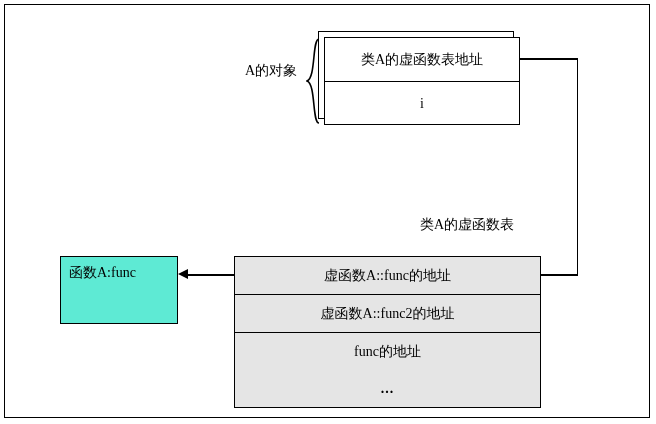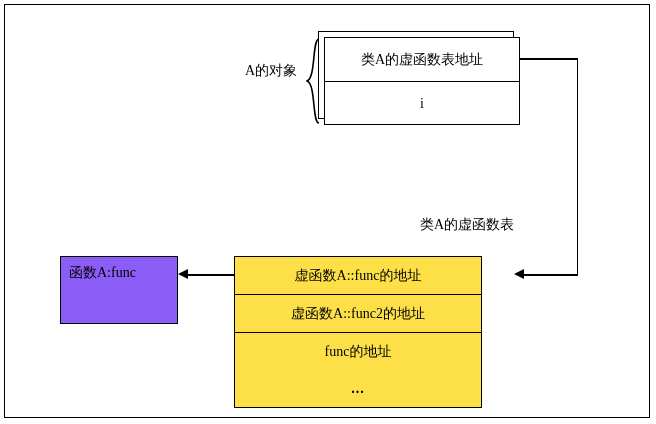--- a/index.html
+++ b/index.html
@@ -92,25 +92,25 @@
     width: 280px;
     text-align: right;
     font-size: 14px;
   }
 
   
   .vtable {
     position: absolute;
     left: 234px;
     top: 256px;
-    width: 248px;
+    width: 307px;
     height: 152px;
     border: 1.5px solid #000000;
     box-sizing: border-box;
-    background: #fde047;
+    background: #e5e5e5;
   }
   .vrow {
     position: absolute;
     left: 0;
     width: 100%;
     box-sizing: border-box;
     display: flex;
     align-items: center;
     justify-content: center;
     font-size: 14px;
@@ -122,21 +122,21 @@
 
   
   .func-box {
     position: absolute;
     left: 60px;
     top: 256px;
     width: 118px;
     height: 68px;
     border: 1.5px solid #000000;
     box-sizing: border-box;
-    background: #8b5cf6;
+    background: #5eead4;
     padding: 6px 8px;
     font-size: 14px;
     line-height: 1.45;
   }
   .func-box div { text-align: left; }
 
   
   .line {
     position: absolute;
     background: #000000;

